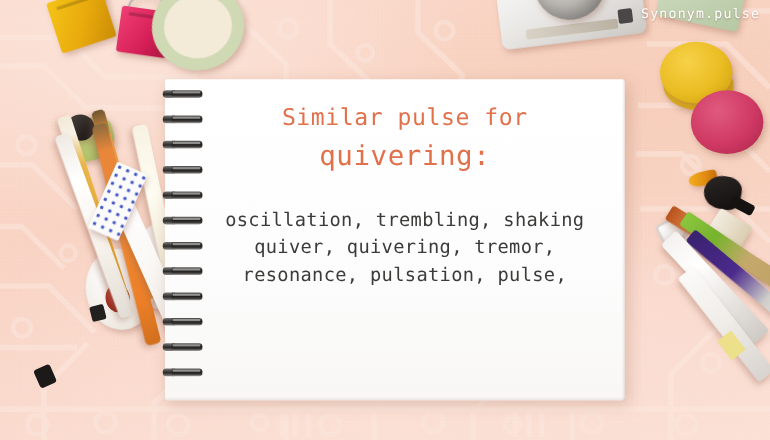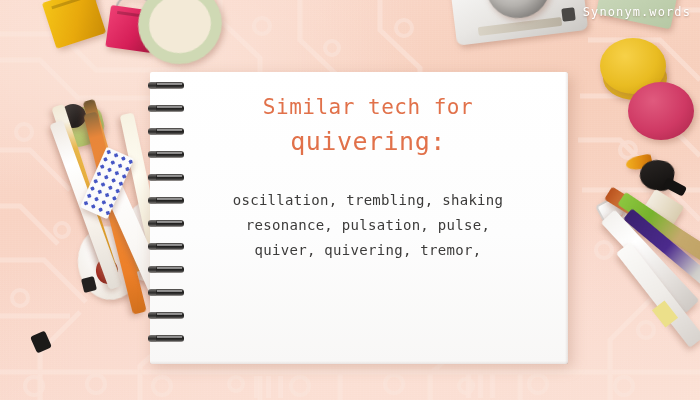--- a/index.html
+++ b/index.html
@@ -120,21 +120,21 @@
     letter-spacing: 0.5px;
     color: #e1714a;
     line-height: 36px;
     white-space: pre;
     margin-top: 2px;
   }
   .words {
     margin-top: 28px;
   }
   .word-line {
-    font-size: 14px;
+    font-size: 17px;
     letter-spacing: 0.3px;
     color: #3c3b3a;
     line-height: 25px;
     white-space: pre;
   }
 
   
   .watermark {
     position: absolute;
     right: 9px; top: 5px;
@@ -586,24 +586,24 @@
         <div class="shine"></div>
       </div>
     <div class="ring" style="top:259px">
         <div class="hook"></div>
         <div class="wire"></div>
         <div class="shine"></div>
       </div>
   </div>
 
   <div class="content">
-    <div class="title-line1">Similar tech for</div>
+    <div class="title-line1">Similar pulse for</div>
     <div class="title-line2">quivering:</div>
     <div class="words">
       <div class="word-line">oscillation, trembling, shaking</div>
+      <div class="word-line">quiver, quivering, tremor,</div>
       <div class="word-line">resonance, pulsation, pulse,</div>
-      <div class="word-line">quiver, quivering, tremor,</div>
     </div>
   </div>
 
-  <div class="watermark">Synonym.words</div>
+  <div class="watermark">Synonym.pulse</div>
 
 </div>
 
 </body></html>

